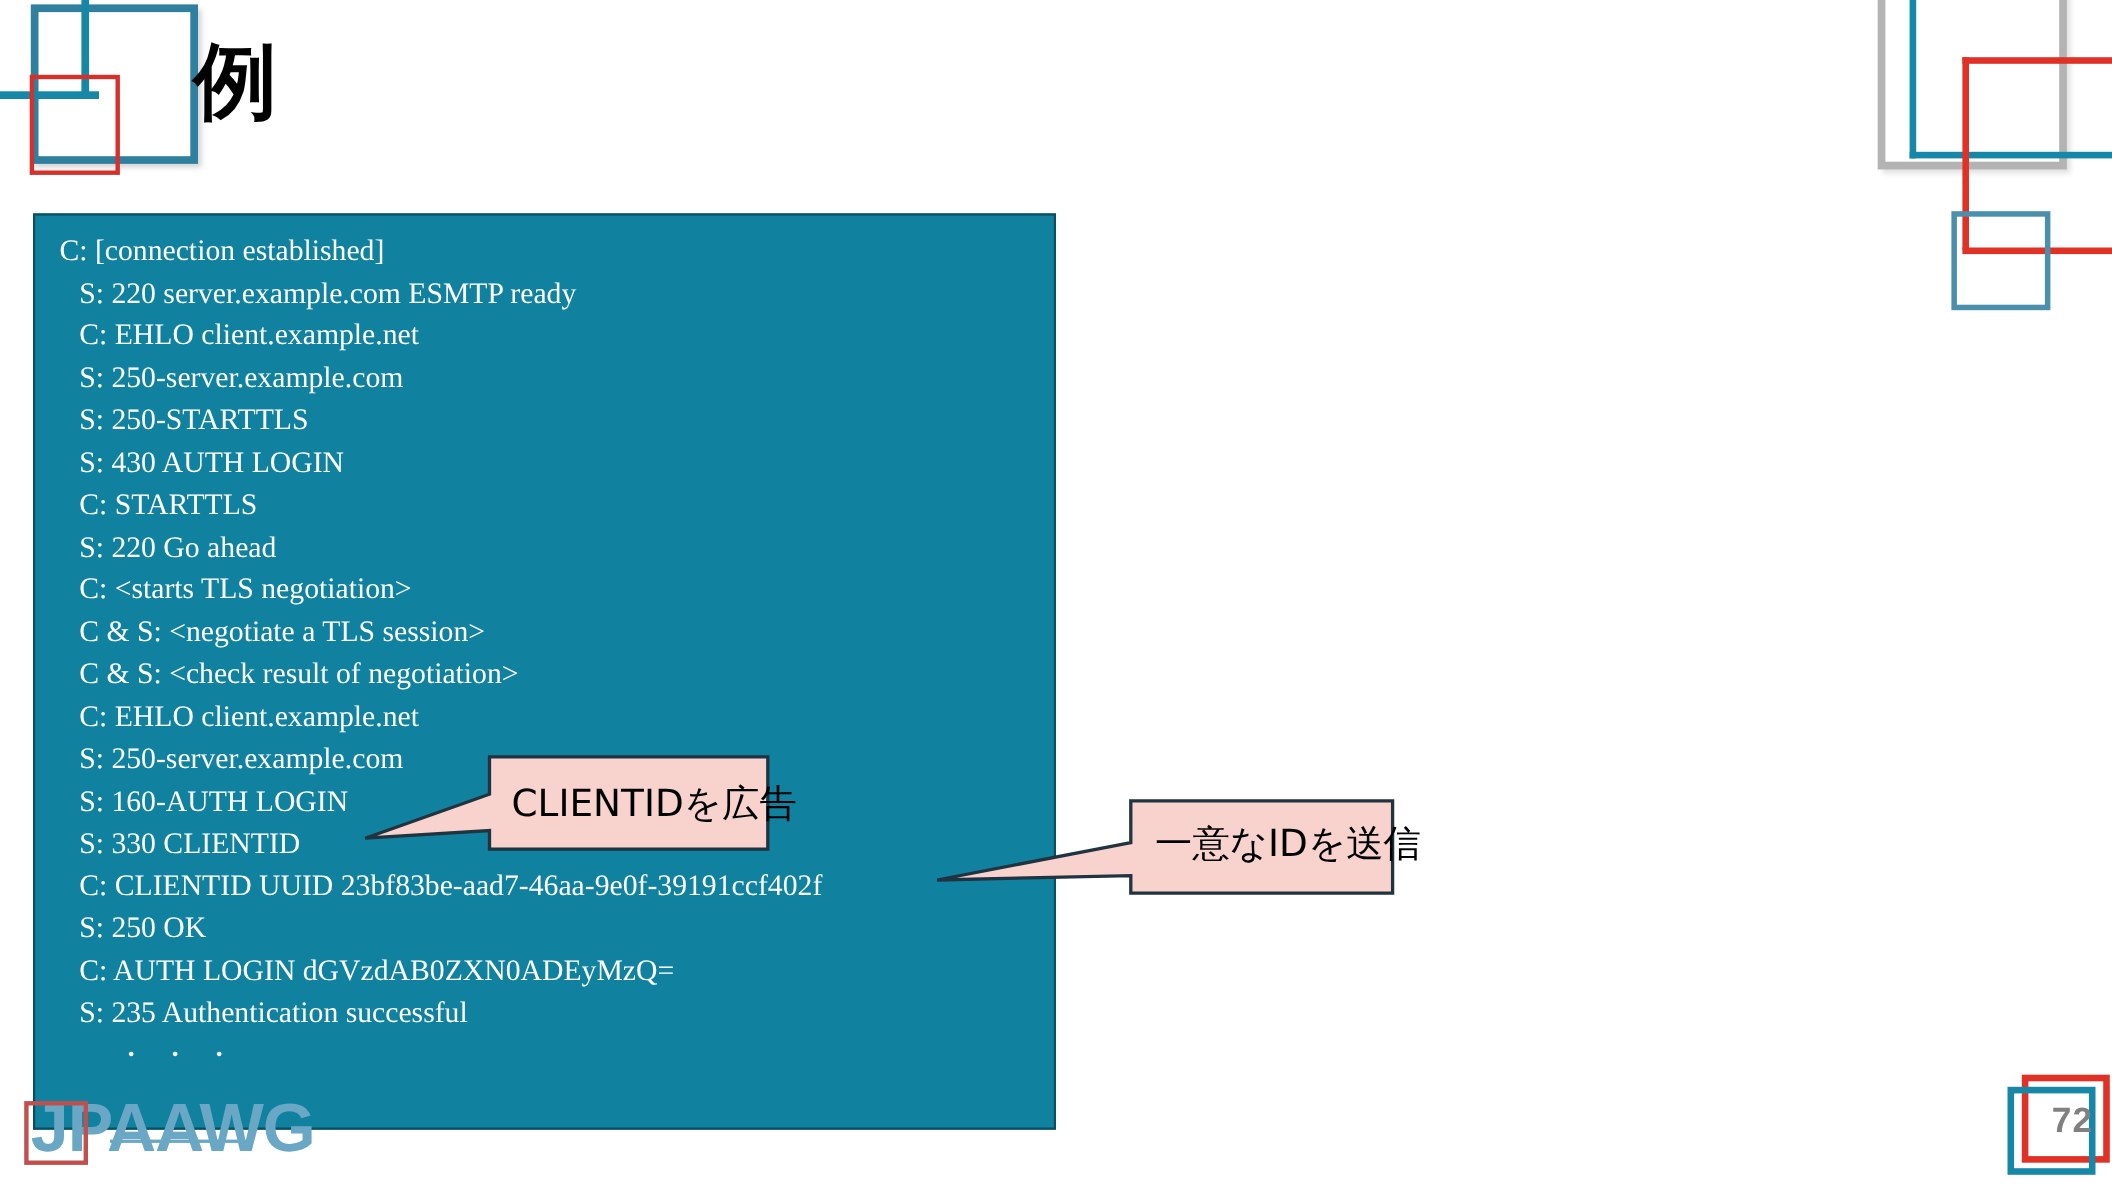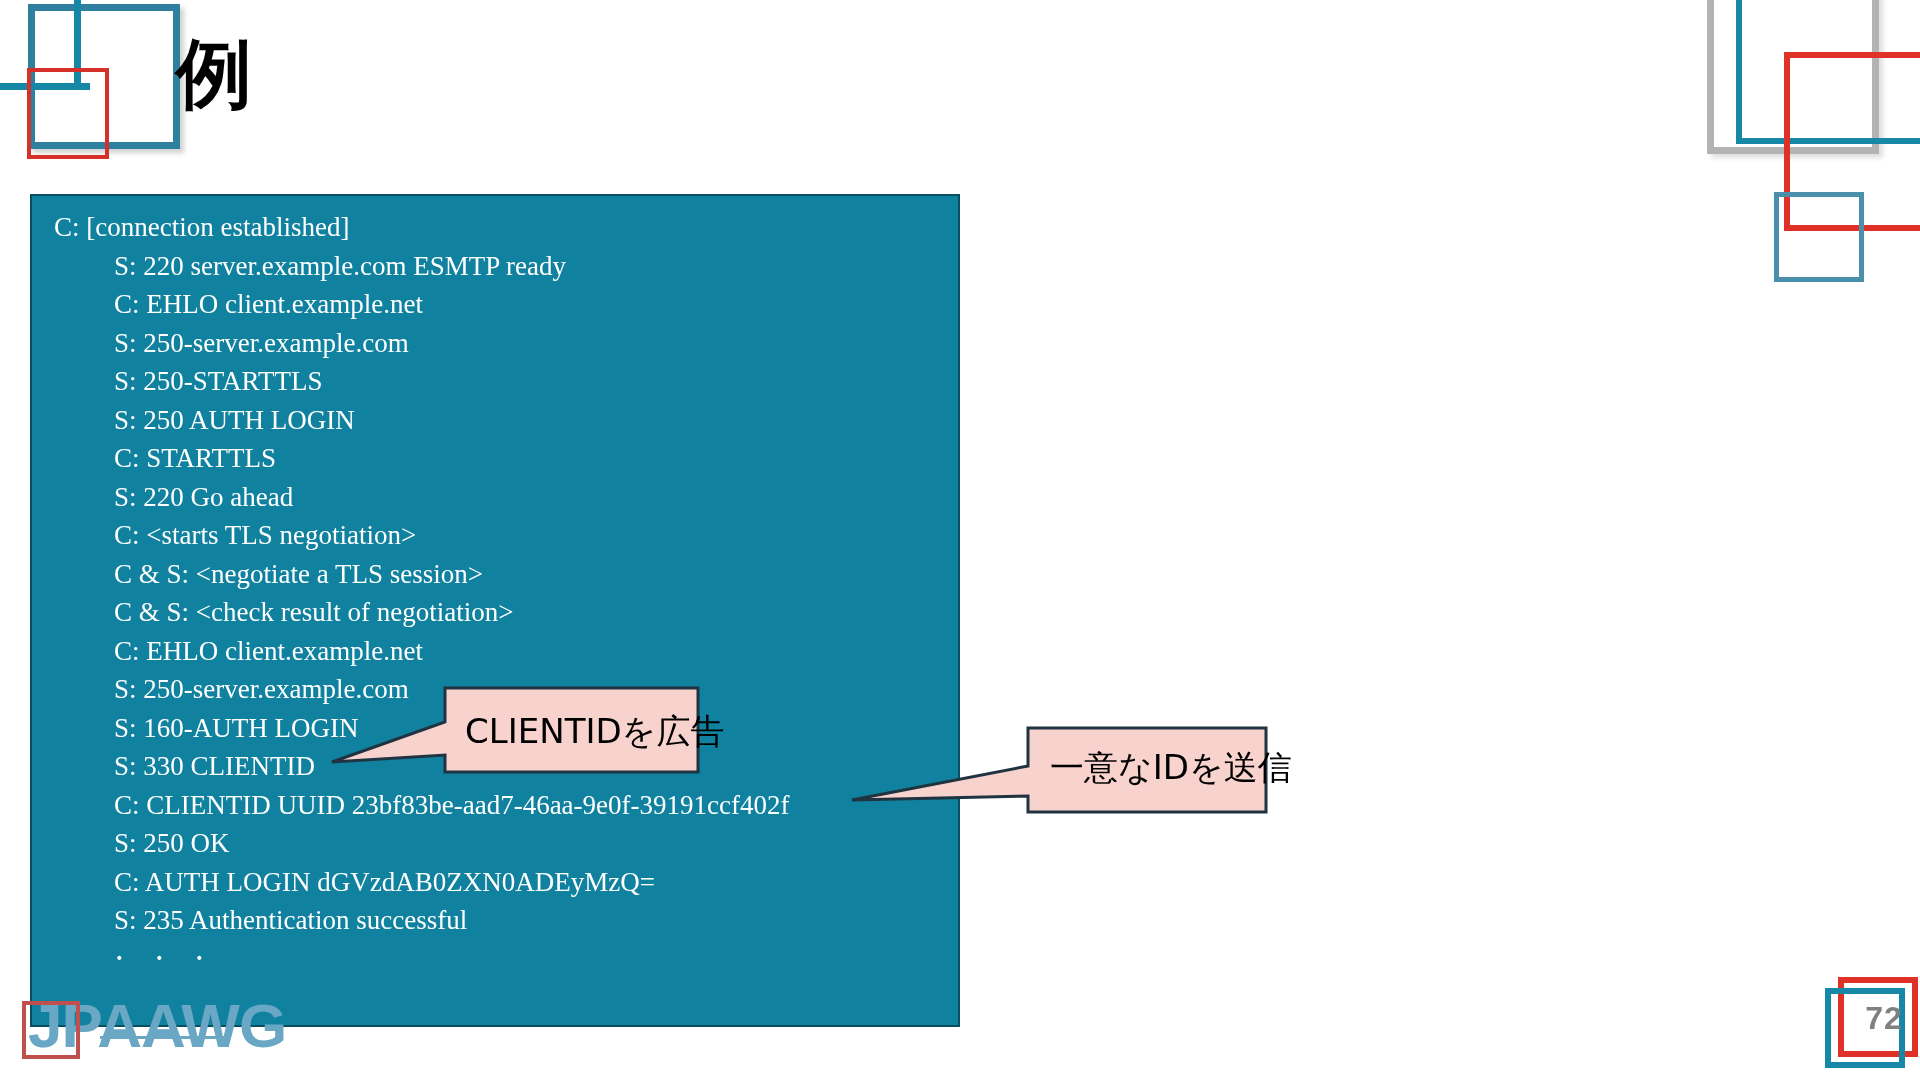--- a/index.html
+++ b/index.html
@@ -162,21 +162,21 @@
   }
   .code-line {
     color: #ffffff;
     font-size: 27px;
     line-height: 38.5px;
     font-family: Liberation Serif, serif;
     white-space: pre;
     padding-left: 22px;
   }
   .code-line.indent {
-    padding-left: 82px;
+    padding-left: 40px;
   }
   .code-line.dots {
     padding-left: 74px;
     letter-spacing: 14px;
     font-size: 26px;
   }
 
   
   .callout {
     position: absolute;
@@ -218,21 +218,21 @@
 
   <div class="title">例</div>
 
   <div class="code-block">
     <div id="code-lines">
         <div class="code-line">C: [connection established]</div>
         <div class="code-line indent">S: 220 server.example.com ESMTP ready</div>
         <div class="code-line indent">C: EHLO client.example.net</div>
         <div class="code-line indent">S: 250-server.example.com</div>
         <div class="code-line indent">S: 250-STARTTLS</div>
-        <div class="code-line indent">S: 250 AUTH LOGIN</div>
+        <div class="code-line indent">S: 430 AUTH LOGIN</div>
         <div class="code-line indent">C: STARTTLS</div>
         <div class="code-line indent">S: 220 Go ahead</div>
         <div class="code-line indent">C: &lt;starts TLS negotiation&gt;</div>
         <div class="code-line indent">C &amp; S: &lt;negotiate a TLS session&gt;</div>
         <div class="code-line indent">C &amp; S: &lt;check result of negotiation&gt;</div>
         <div class="code-line indent">C: EHLO client.example.net</div>
         <div class="code-line indent">S: 250-server.example.com</div>
         <div class="code-line indent">S: 160-AUTH LOGIN</div>
         <div class="code-line indent">S: 330 CLIENTID</div>
         <div class="code-line indent">C: CLIENTID UUID 23bf83be-aad7-46aa-9e0f-39191ccf402f</div>

